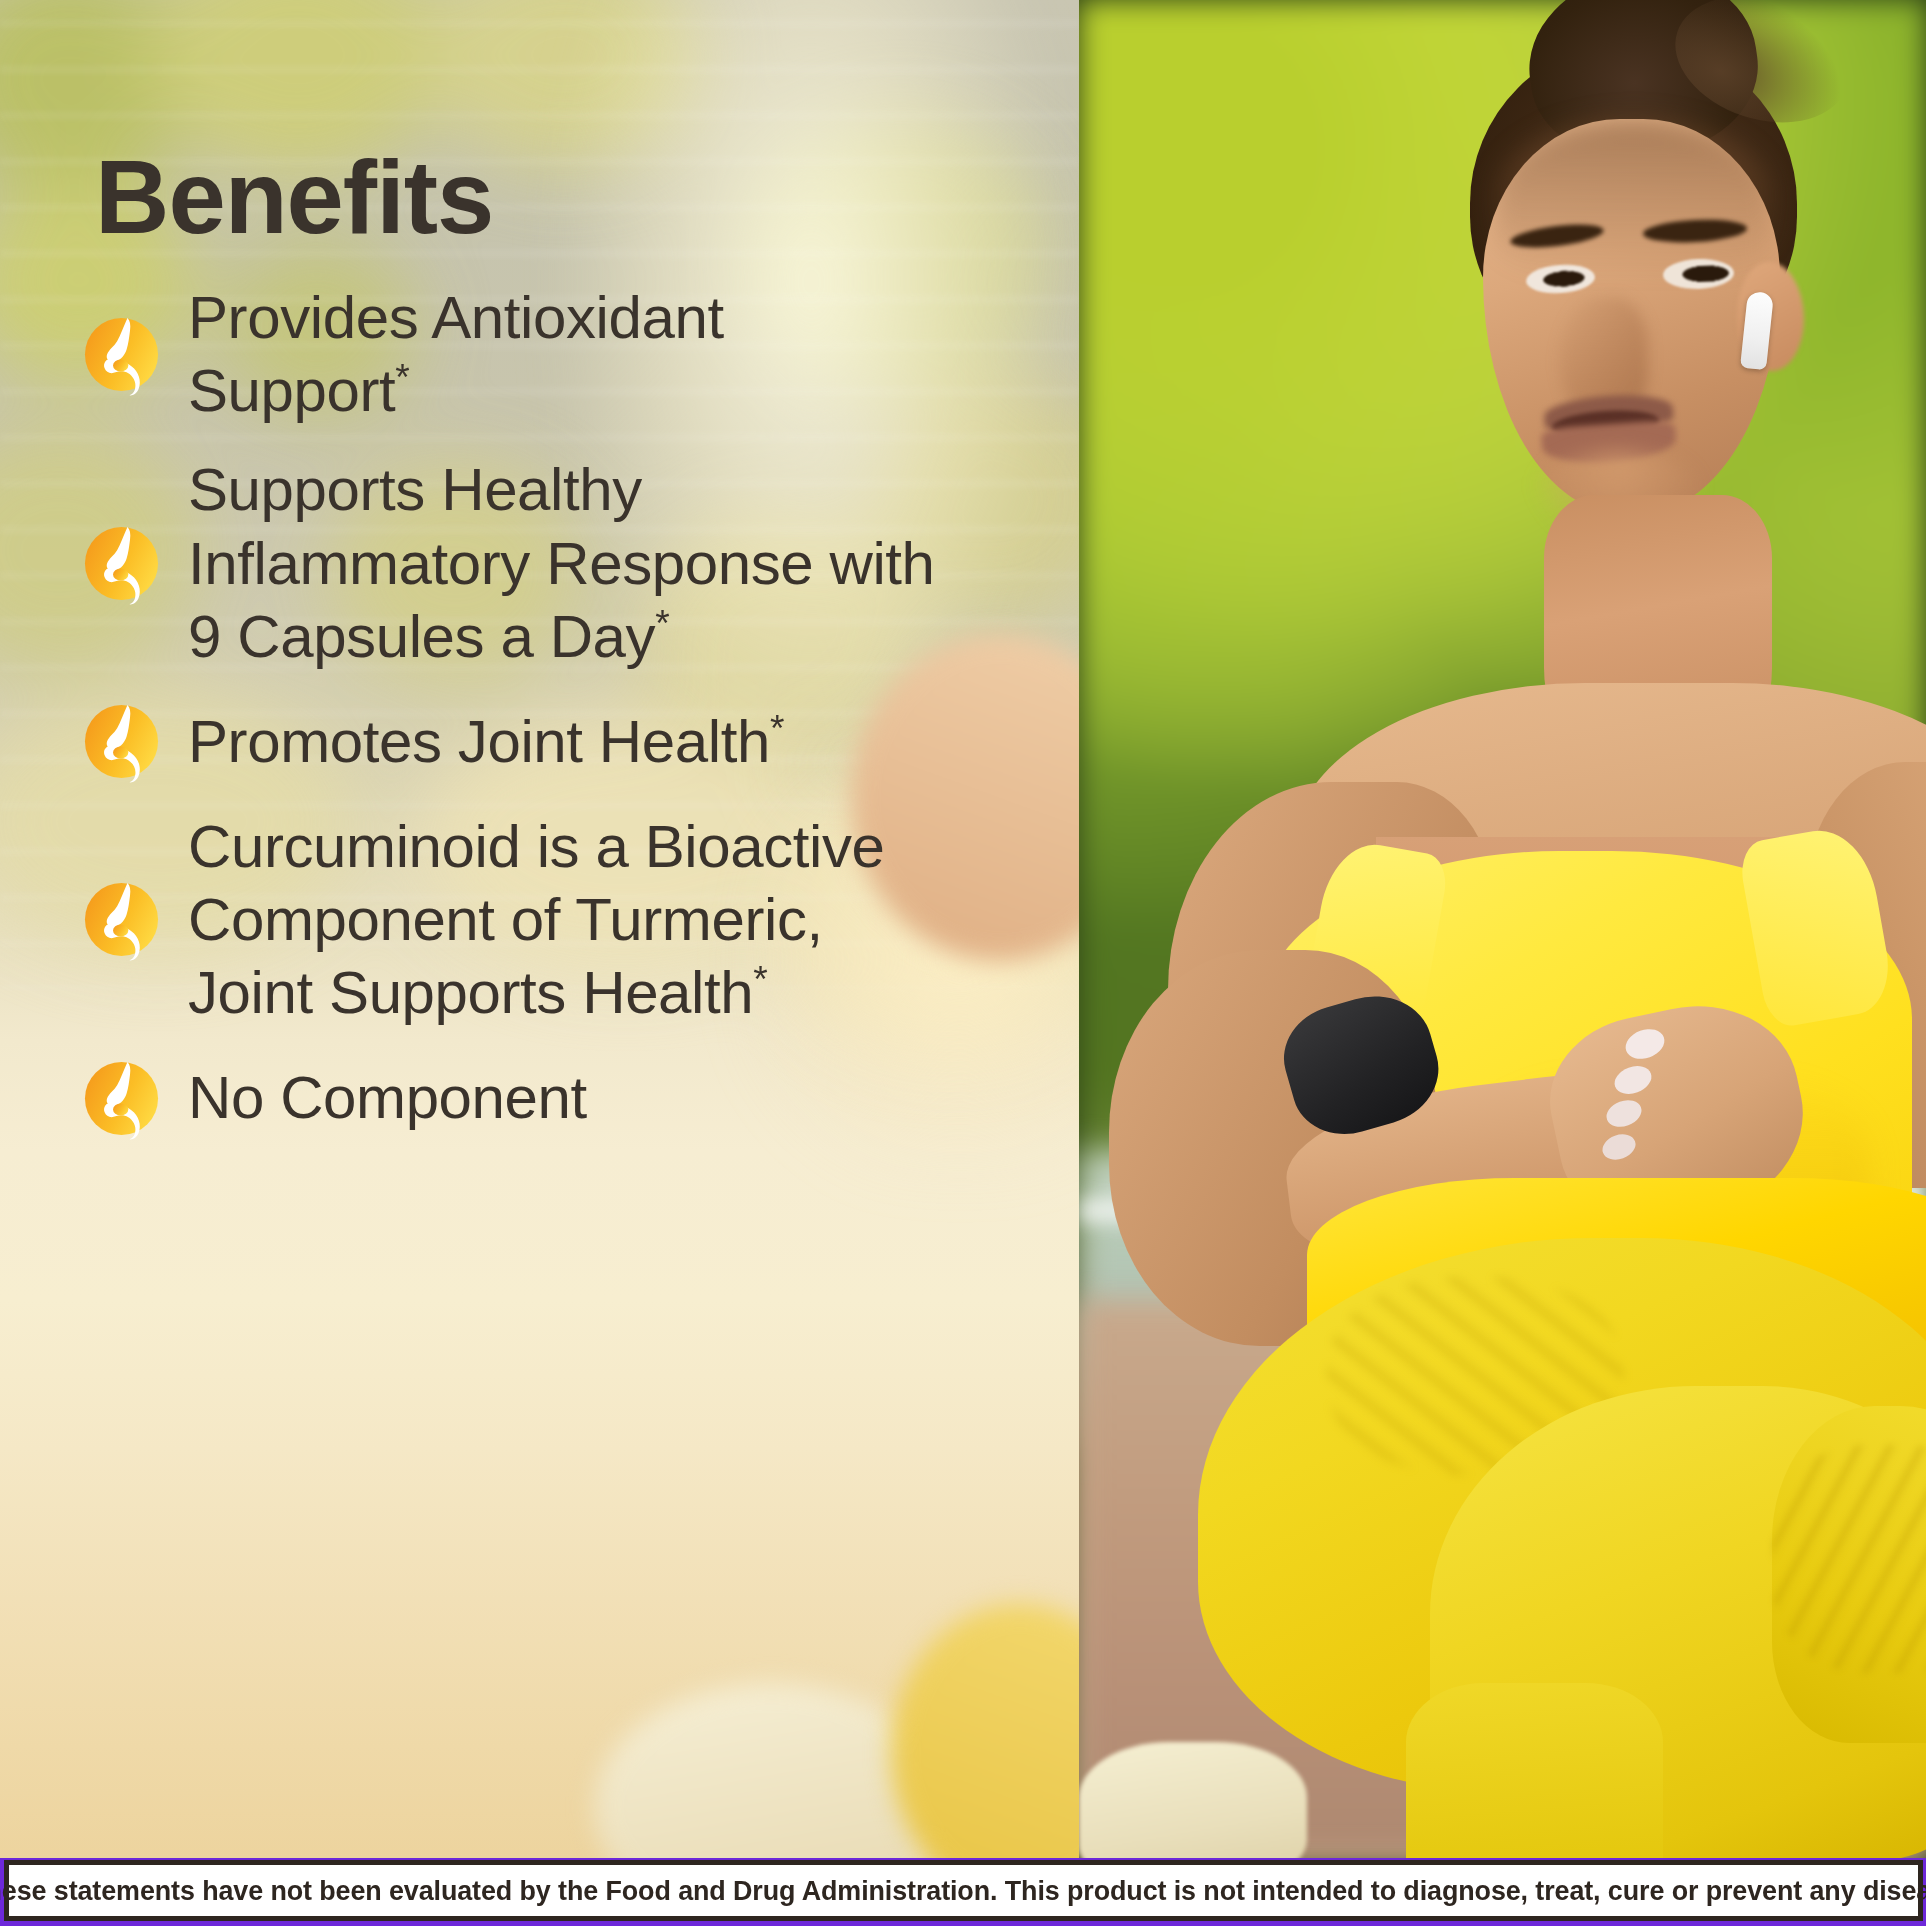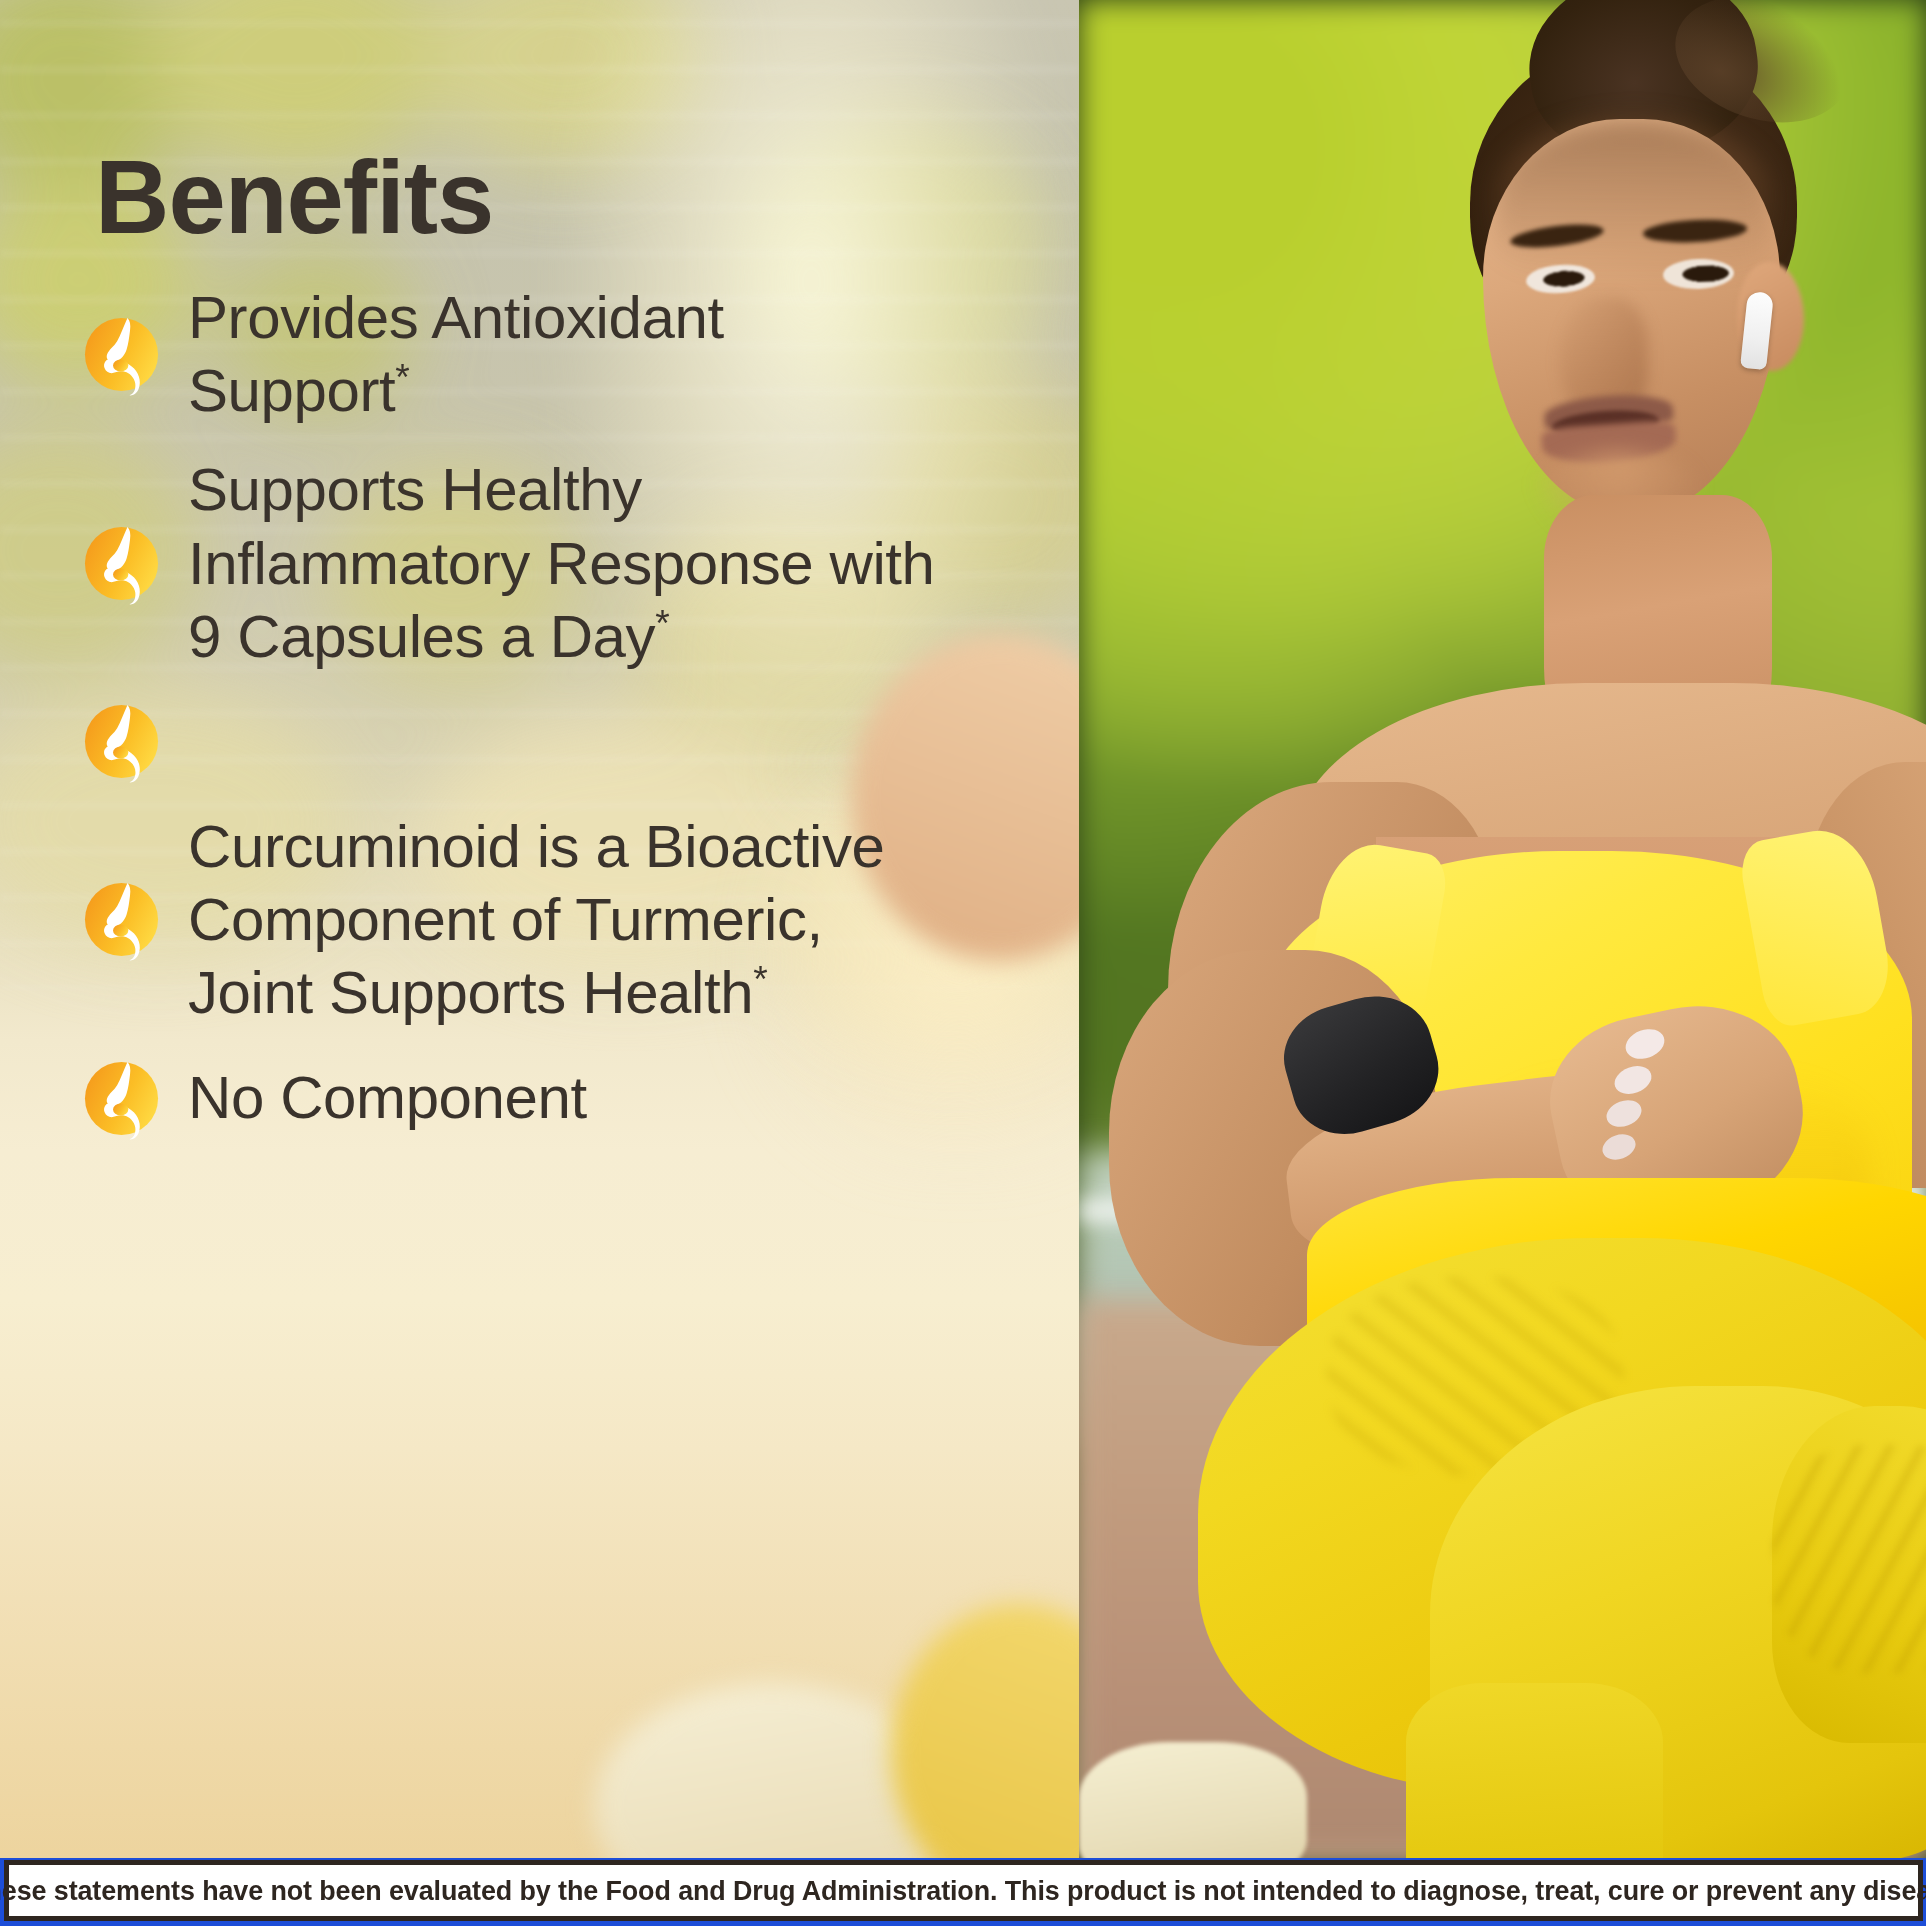--- a/index.html
+++ b/index.html
@@ -9,21 +9,21 @@
   }
   body {
     font-family: "Liberation Sans", sans-serif;
   }
 
   #canvas {
     position: relative;
     width: 1927px;
     height: 1927px;
     overflow: hidden;
-    background: #1d4ed8;
+    background: #6d28d9;
   }
 
   
   .left-panel {
     position: absolute;
     left: 0;
     top: 0;
     width: 1079px;
     height: 1858px;
     overflow: hidden;
@@ -517,20 +517,21 @@
 
         <div class="benefit-item">
           <span class="bullet-icon">
             <svg viewBox="0 0 100 100" xmlns="http://www.w3.org/2000/svg">
               <circle cx="50" cy="50" r="43" fill="url(#g1)"></circle>
               <path d="M57 7 C52 18 49 27 45 34 C41 41 35 44 33 50 C31 56 37 60 43 58 C50 56 54 50 56 44 C58 38 59 30 60 22 C61 15 60 10 57 7 Z" fill="#ffffff"></path>
               <path d="M38 55 C32 55 28 60 30 66 C32 72 38 73 43 71 C48 69 53 69 58 72 C63 75 68 82 66 90 C65 95 62 97 59 98 C63 99 68 96 70 91 C74 81 70 70 62 64 C55 59 46 55 38 55 Z" fill="#ffffff"></path>
               <ellipse cx="49" cy="63" rx="9" ry="7" fill="url(#g1)"></ellipse>
             </svg>
           </span>
+          <span class="benefit-text"><span>Promotes Joint Health</span><span class="ast">*</span></span>
         </div>
 
         <div class="benefit-item">
           <span class="bullet-icon">
             <svg viewBox="0 0 100 100" xmlns="http://www.w3.org/2000/svg">
               <circle cx="50" cy="50" r="43" fill="url(#g1)"></circle>
               <path d="M57 7 C52 18 49 27 45 34 C41 41 35 44 33 50 C31 56 37 60 43 58 C50 56 54 50 56 44 C58 38 59 30 60 22 C61 15 60 10 57 7 Z" fill="#ffffff"></path>
               <path d="M38 55 C32 55 28 60 30 66 C32 72 38 73 43 71 C48 69 53 69 58 72 C63 75 68 82 66 90 C65 95 62 97 59 98 C63 99 68 96 70 91 C74 81 70 70 62 64 C55 59 46 55 38 55 Z" fill="#ffffff"></path>
               <ellipse cx="49" cy="63" rx="9" ry="7" fill="url(#g1)"></ellipse>
             </svg>

